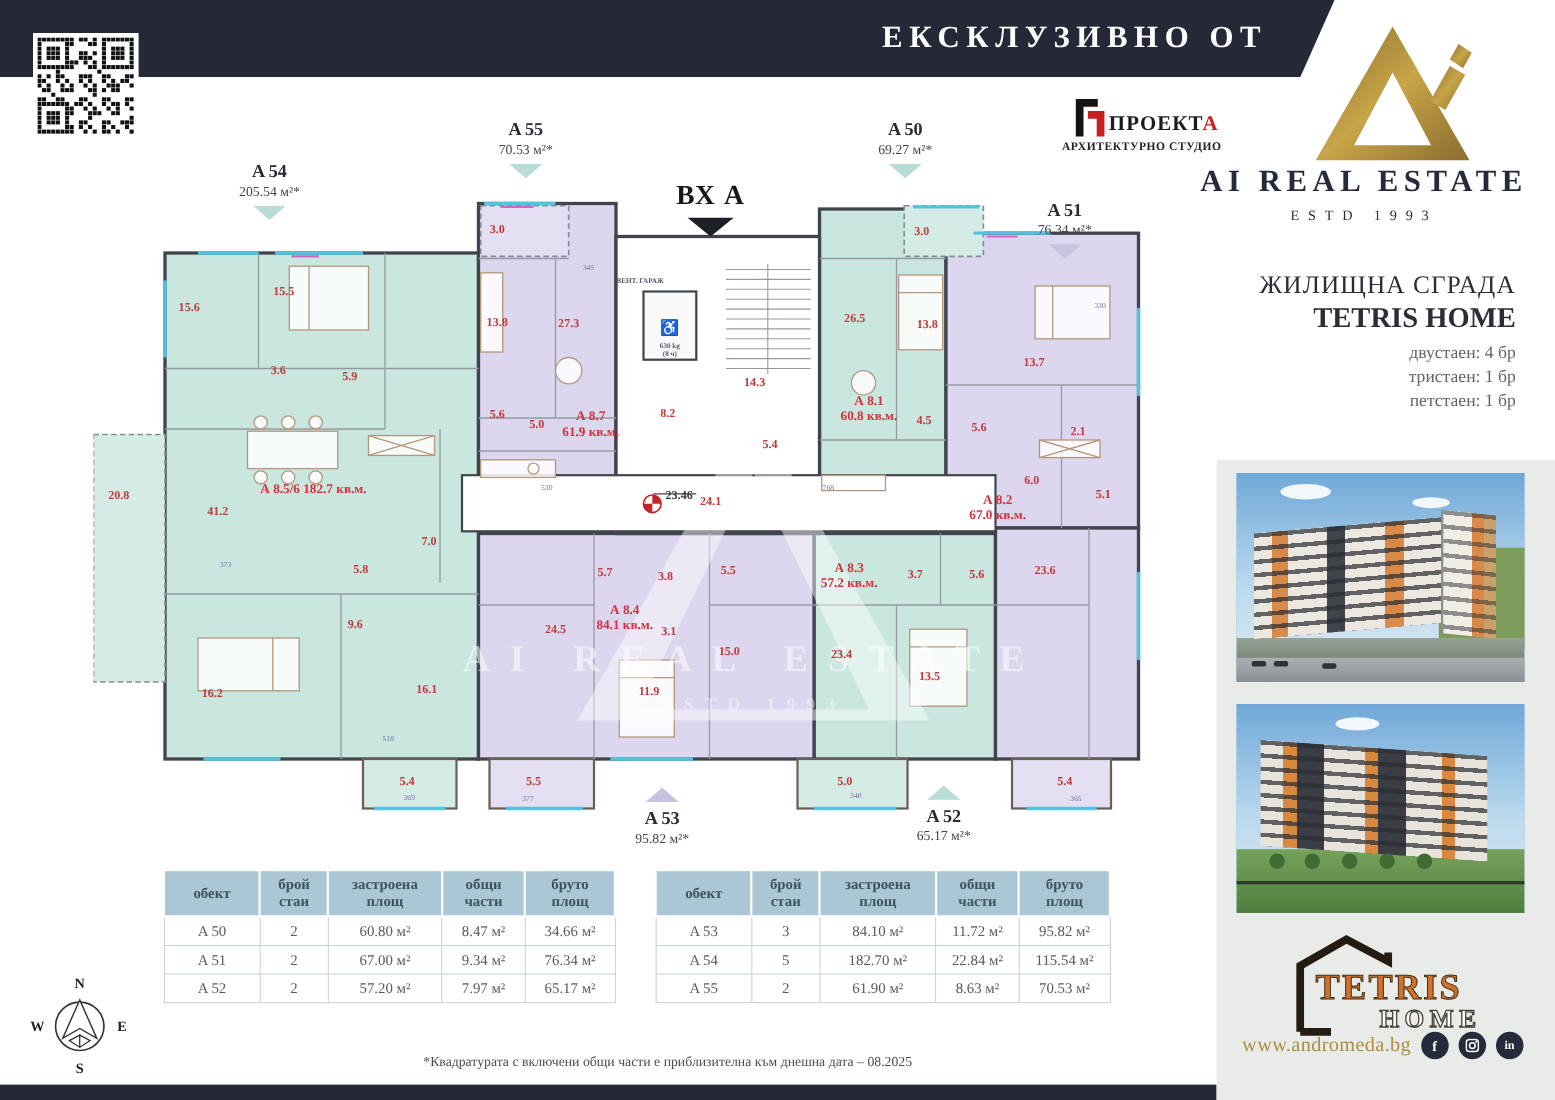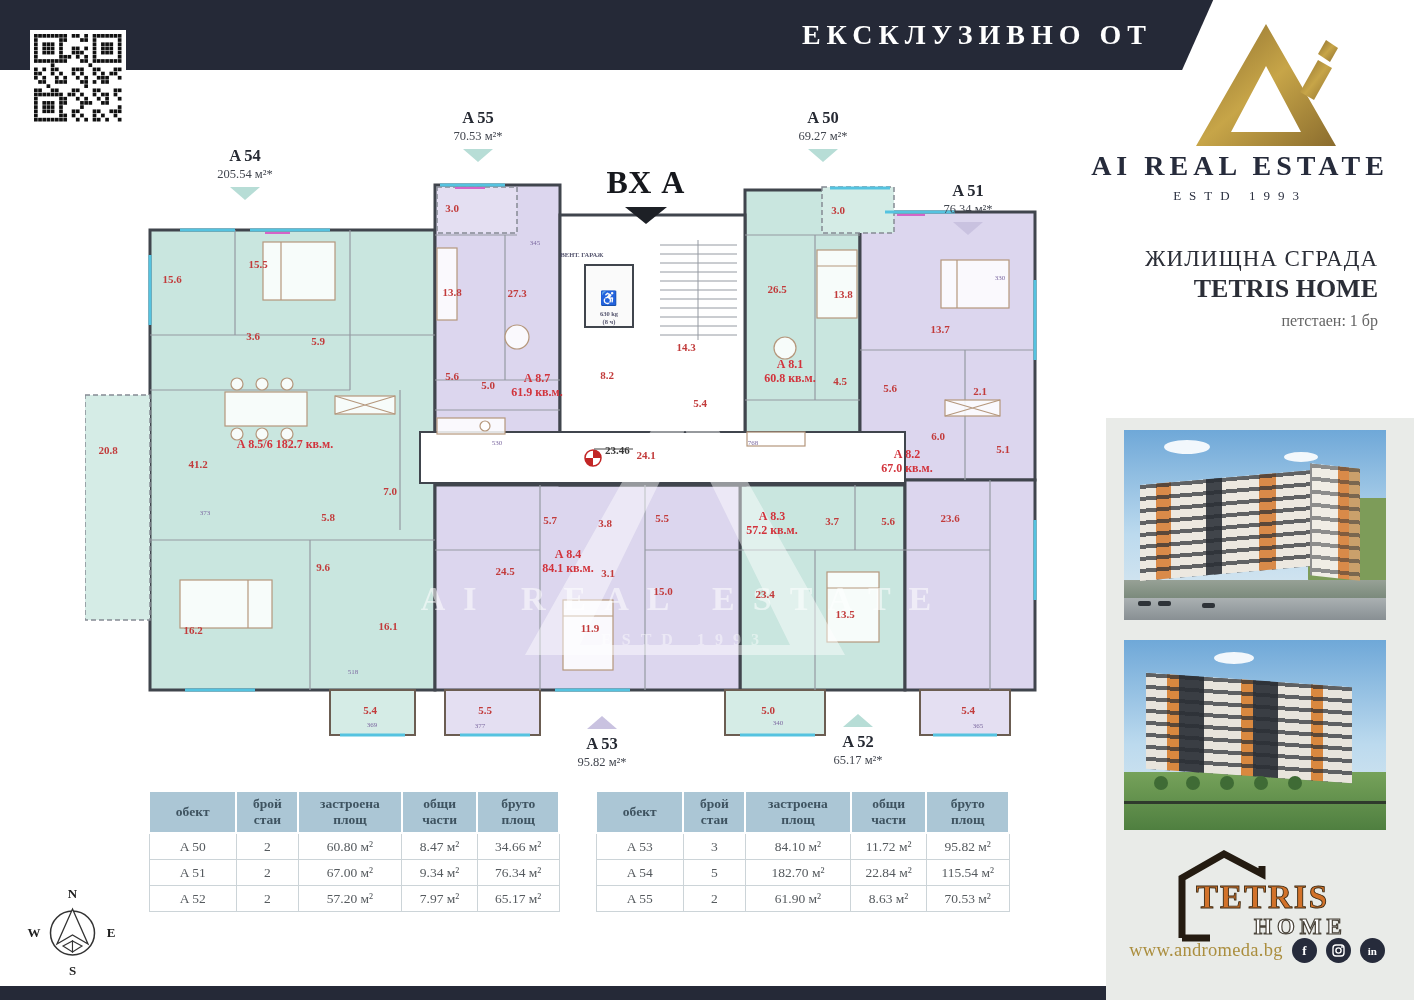--- a/index.html
+++ b/index.html
@@ -69,21 +69,21 @@
   
   .marker{position:absolute;width:92px;text-align:center;color:#262a33;}
   .mk-name{font-size:16.5px;font-weight:bold;}
   .mk-area{font-size:12.5px;color:#41454e;margin-top:1px;}
   .tri{width:0;height:0;margin:5px auto 0;}
   .tri.down.teal{border-left:15px solid transparent;border-right:15px solid transparent;border-top:13px solid #b7ddd6;}
   .tri.down.lav{border-left:15px solid transparent;border-right:15px solid transparent;border-top:13px solid #c9c2e0;}
   .tri.up.teal{border-left:15px solid transparent;border-right:15px solid transparent;border-bottom:13px solid #b7ddd6;margin:0 auto 5px;}
   .tri.up.lav{border-left:15px solid transparent;border-right:15px solid transparent;border-bottom:13px solid #c9c2e0;margin:0 auto 5px;}
   .entrance{position:absolute;left:591px;top:164px;width:110px;text-align:center;color:#16181d;}
-  .entrance .en-name{font-size:32px;font-weight:bold;letter-spacing:1px;}
+  .entrance .en-name{font-size:25px;font-weight:bold;letter-spacing:1px;}
   .entrance .tri{border-left:21px solid transparent;border-right:21px solid transparent;border-top:17px solid #1d2026;margin-top:6px;}
   
   .fp-table{position:absolute;border-collapse:collapse;background:#fff;font-size:13.5px;color:#555a5e;}
   .fp-table th{background:#abc6d5;color:#3e5360;font-weight:600;padding:4px 6px;border:2px solid #fff;font-size:13.5px;}
   .fp-table td{border:1px solid #ccd4d8;padding:4.5px 6px;text-align:center;}
   .fp-table{border:1px solid #ccd4d8;}
   
   .compass{position:absolute;left:25px;top:884px;}
   .cp-letter{fill:#1e1e1e;font-size:13px;font-weight:bold;text-anchor:middle;}
   
@@ -337,25 +337,35 @@
           <stop offset="1" stop-color="#8a6c2e"></stop>
       </linearGradient>
     </defs>
     <path d="M78,4 L148,126 H8 Z M78,46 L113,112 H43 Z" fill="url(#gold)" fill-rule="evenodd"></path>
     <path d="M112,72 L130,40 L144,48 L126,80 Z" fill="url(#gold)"></path>
     <path d="M138,20 L150,28 L142,42 L130,34 Z" fill="url(#gold)"></path>
   </svg>
   <div class="brand-name">AI REAL ESTATE</div>
   <div class="brand-estd">ESTD 1993</div>
 
+  <div class="proekta">
+    <svg class="p-icon" width="30" height="42" viewBox="0 0 30 42">
+      <polygon points="2,40 2,6 22,6 22,13 9,13 9,40" fill="#141414"></polygon>
+      <polygon points="13,17 28,17 28,40 21,40 21,24 13,24" fill="#c81e1e"></polygon>
+    </svg>
+    <div class="p-name"><span>ПРОЕКТ</span><span class="acc">А</span></div>
+    <div class="p-sub">АРХИТЕКТУРНО СТУДИО</div>
+  </div>
 
   <div class="project-info">
     <div class="pi-type">ЖИЛИЩНА СГРАДА</div>
     <div class="pi-name">TETRIS HOME</div>
     <div class="pi-mix">
+      <div>двустаен: 4 бр</div>
+      <div>тристаен: 1 бр</div>
       <div>петстаен: 1 бр</div>
     </div>
   </div>
 
   <div class="renders-panel"></div>
   <div class="render render1" style="left:1124px;top:430px;">
     <div class="sky"></div>
     <div class="cloud" style="left:40px;top:10px;width:46px;height:14px;"></div>
     <div class="cloud" style="left:160px;top:22px;width:34px;height:10px;"></div>
     <div class="hill"></div>
@@ -668,20 +678,21 @@
     <circle cx="47.5" cy="49" r="22" fill="none" stroke="#333" stroke-width="1.5"></circle>
     <polygon points="47.5,25 63,60 47.5,51 32,60" fill="#fff" stroke="#333" stroke-width="1.3"></polygon>
     <polygon points="38,62 47.5,57 47.5,68" fill="#fff" stroke="#333" stroke-width="1.1"></polygon>
     <polygon points="57,62 47.5,57 47.5,68" fill="#fff" stroke="#333" stroke-width="1.1"></polygon>
     <text x="47.5" y="14" class="cp-letter">N</text>
     <text x="86" y="53" class="cp-letter">E</text>
     <text x="47.5" y="91" class="cp-letter">S</text>
     <text x="9" y="53" class="cp-letter">W</text>
   </svg>
 
+  <div class="footnote">*Квадратурата с включени общи части е приблизителна към днешна дата – 08.2025</div>
 
   <svg class="tetris-logo" width="244" height="96" viewBox="0 0 244 96">
     <polyline points="24,92 24,32 66,8 104,28 104,20" fill="none" stroke="#241b11" stroke-width="7" stroke-linejoin="miter"></polyline>
     <path d="M24,92 H52" stroke="#241b11" stroke-width="7"></path>
     <text x="38" y="62" class="tet-word">TETRIS</text>
     <text x="96" y="88" class="home-word">HOME</text>
   </svg>
 
   <div class="website-row">
     <span class="website">www.andromeda.bg</span>

